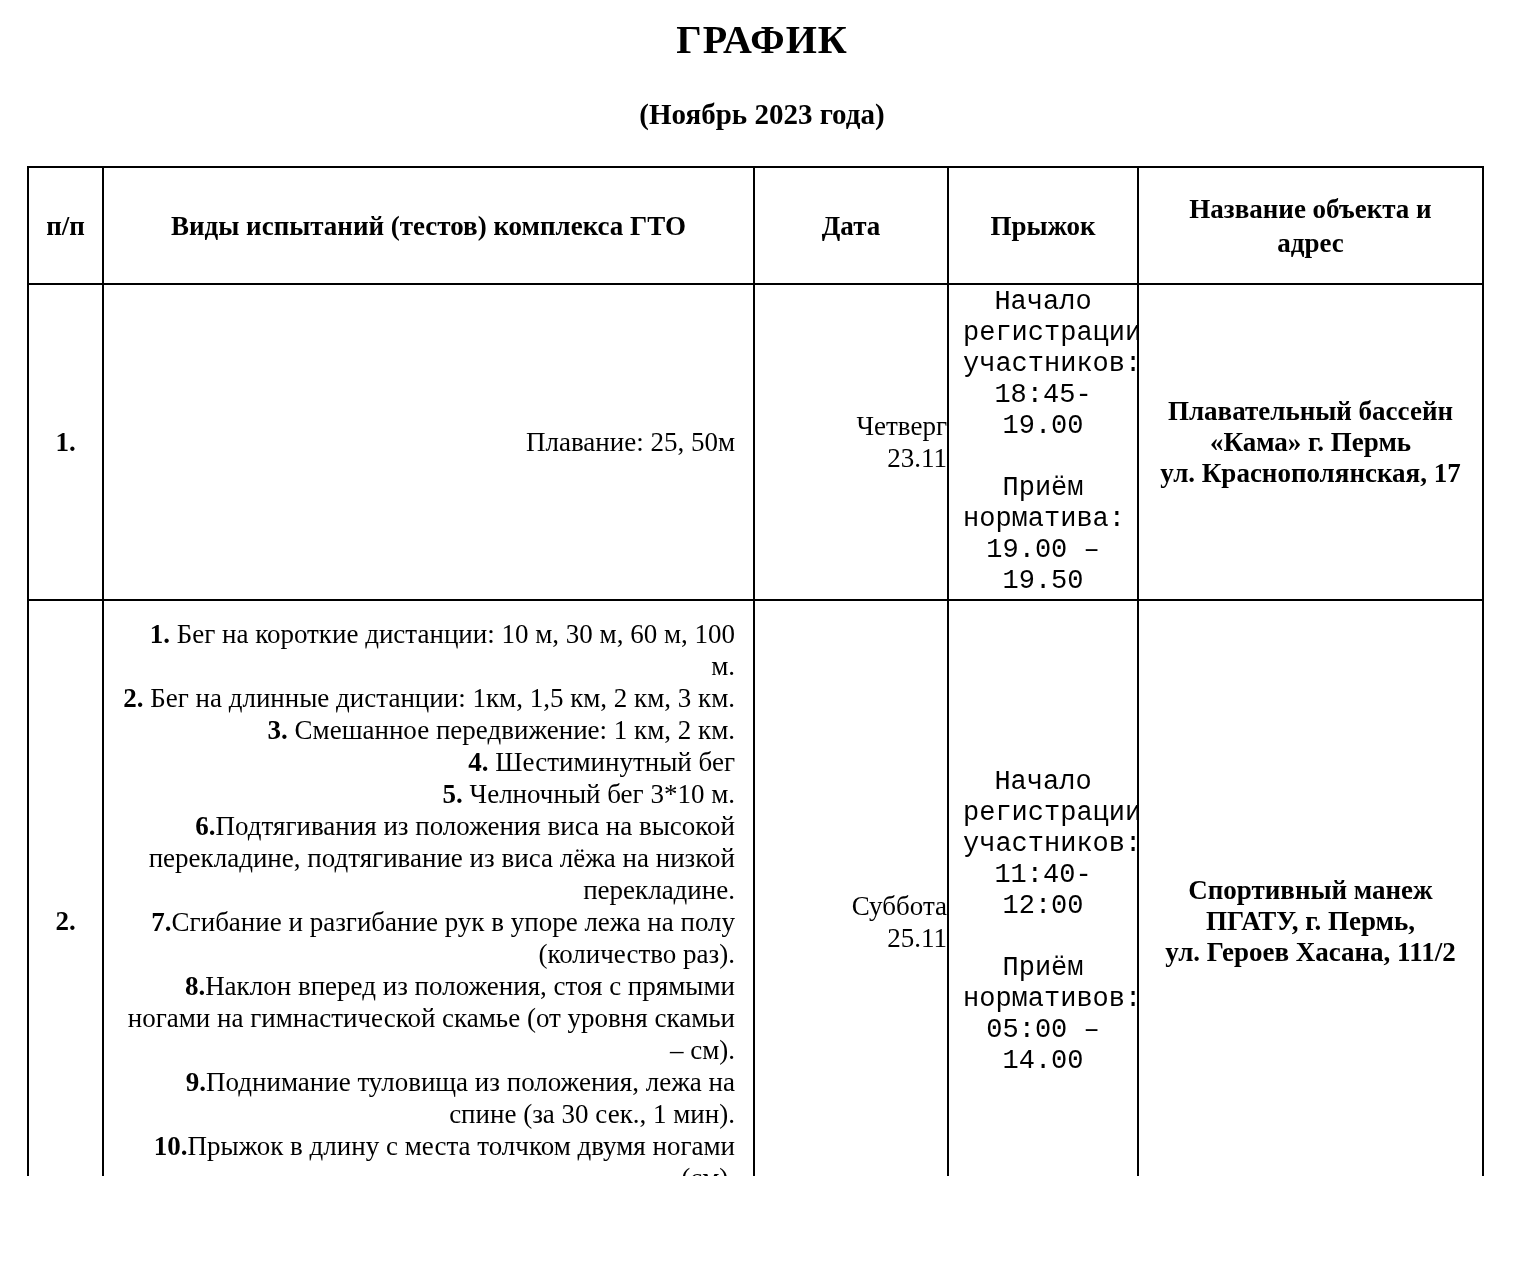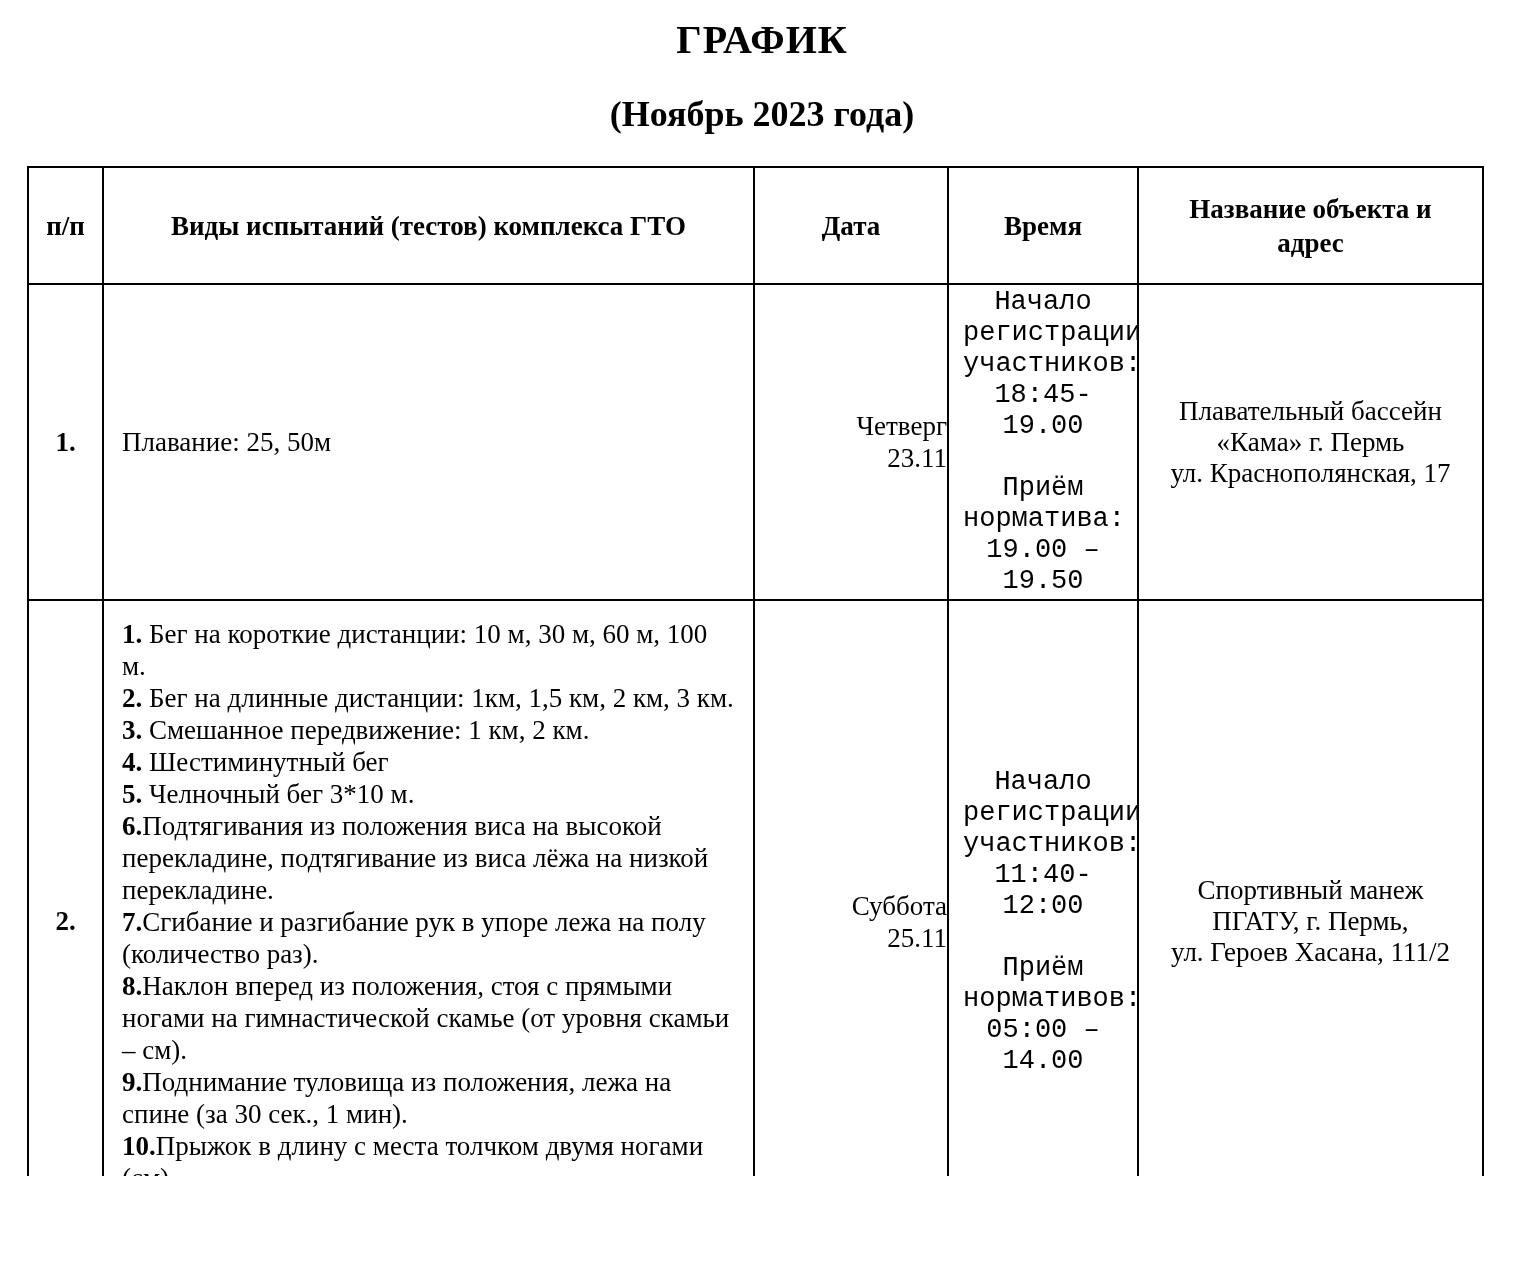--- a/index.html
+++ b/index.html
@@ -16,21 +16,21 @@
   .doc-title {
     font-size:40px; font-weight:bold; text-align:center;
     line-height:48px; letter-spacing:1px;
   }
   .doc-subtitle {
     font-size:26px; font-weight:bold; text-align:center;
     line-height:34px; margin-top:10px;
   }
   .doc-subtitle div { white-space:nowrap; }
   .doc-period {
-    font-size:36px; font-weight:bold; text-align:center;
+    font-size:29px; font-weight:bold; text-align:center;
     line-height:36px; margin-top:32px;
   }
   table.schedule {
     border-collapse:collapse;
     table-layout:fixed;
     margin-left:27px;
     margin-top:34px;
     width:1455px;
   }
   table.schedule th, table.schedule td {
@@ -43,31 +43,31 @@
   tr.row1 { height:256px; }
   tr.row2 { height:643px; }
   th.h {
     font-weight:bold; text-align:center;
     line-height:34px; padding:0 14px;
   }
   td.c-num {
     text-align:center; font-weight:bold;
   }
   td.c-tests {
-    text-align:left; padding:4px 18px;
+    text-align:right; padding:4px 18px;
     line-height:32px;
   }
   td.c-date {
     text-align:right; line-height:32px;
   }
   td.c-time {
     text-align:center; line-height:31px; padding:2px 14px;font-family:Liberation Mono, monospace;
   }
   td.c-venue {
-    text-align:center; line-height:31px; padding:0 8px;
+    text-align:center; line-height:31px; padding:0 8px;font-weight:bold;
   }
   .time-gap { height:31px; }
   .test-item b { font-weight:bold; }
 </style>
 </head>
 <body>
 
 <div class="page">
 
   <div class="doc-title">ГРАФИК</div>
@@ -83,21 +83,21 @@
       <col style="width:651px">
       <col style="width:194px">
       <col style="width:190px">
       <col style="width:345px">
     </colgroup>
     <thead>
       <tr class="hdr">
         <th class="h">п/п</th>
         <th class="h">Виды испытаний (тестов) комплекса ГТО</th>
         <th class="h">Дата</th>
-        <th class="h">Время</th>
+        <th class="h">Прыжок</th>
         <th class="h">Название объекта и адрес</th>
       </tr>
     </thead>
     <tbody>
 
       <tr class="row1">
         <td class="c-num">1.</td>
         <td class="c-tests">
           <div class="test-item">Плавание: 25, 50м</div>
         </td>

